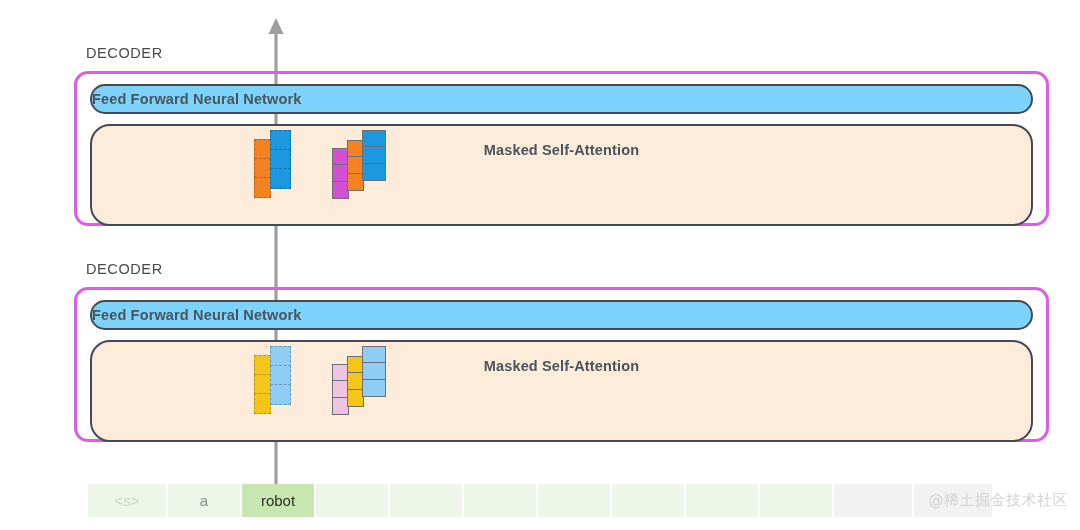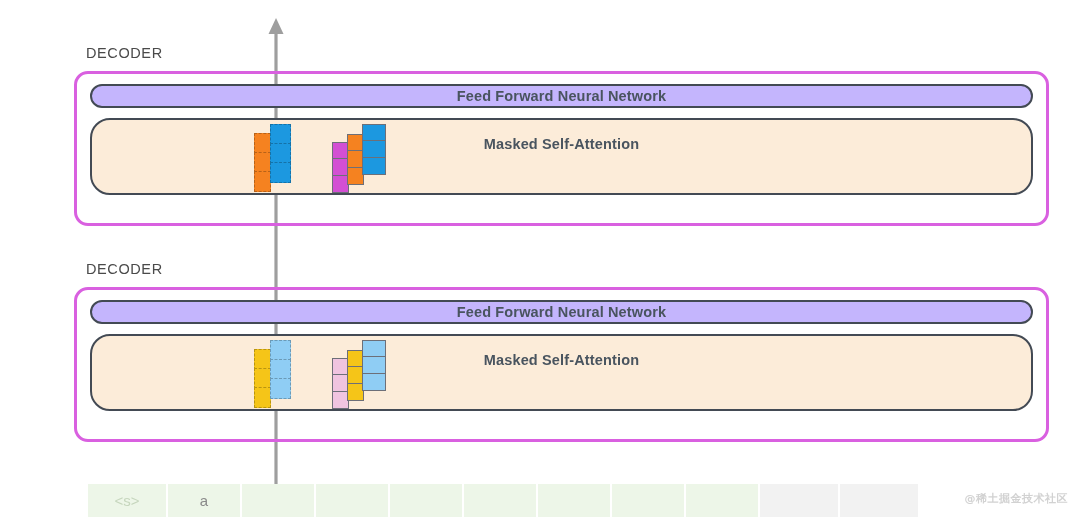--- a/index.html
+++ b/index.html
@@ -50,39 +50,38 @@
     position: relative;
     border: 3.5px solid #d960e0;
     border-radius: 14px;
     background: transparent;
     padding: 10px 13px 12px 13px;
     box-sizing: border-box;
     height: 155px;
   }
 
   .ffnn-box {
-    height: 24px;
+    height: 30px;
     border: 2.5px solid #434a54;
     border-radius: 17px;
-    background: #c4b5fd;
+    background: #7dd3fc;
     display: flex;
     align-items: center;
-    justify-content: center;
     box-sizing: border-box;
   }
   .ffnn-label {
     font-size: 14.5px;
     font-weight: bold;
     color: #49545f;
     letter-spacing: 0.15px;
   }
 
   .attn-box {
     margin-top: 10px;
-    height: 77px;
+    height: 102px;
     border: 2.5px solid #434a54;
     border-radius: 20px;
     background: #fcecd9;
     position: relative;
     box-sizing: border-box;
   }
   .attn-label {
     position: absolute;
     left: 0; right: 0;
     top: 16px;
@@ -123,26 +122,25 @@
     align-items: center;
     justify-content: center;
     font-size: 15px;
     box-sizing: border-box;
   }
 
   #watermark {
     position: absolute;
     right: 12px;
     top: 491px;
-    font-size: 11px;
+    font-size: 15px;
     color: #d2d2d2;
     letter-spacing: 0.5px;
     font-family: "DejaVu Sans", sans-serif;
     white-space: nowrap;
-    font-weight: bold;
   }
 </style>
 </head>
 <body>
 
 <svg id="flow-arrow" viewBox="0 0 22 470" xmlns="http://www.w3.org/2000/svg">
   <line x1="11" y1="10" x2="11" y2="470" stroke="#9e9e9e" stroke-width="3.2"></line>
   <polygon points="11,0 3.5,16 18.5,16" fill="#9e9e9e"></polygon>
 </svg>
 
@@ -228,20 +226,21 @@
             </div>
           </div>
         </div>
     </div>
   </div>
 </div>
 
 <div id="token-row">
     <div class="token-cell" style="width: 78px; background: rgb(237, 246, 232); color: rgb(198, 214, 189);">&lt;s&gt;</div>
     <div class="token-cell" style="width: 72px; background: rgb(237, 246, 232); color: rgb(138, 138, 138);">a</div>
+    <div class="token-cell" style="width: 72px; background: rgb(200, 230, 175); color: rgb(44, 44, 44); font-weight: 400;">robot</div>
     <div class="token-cell" style="width: 72px; background: rgb(237, 246, 232); color: rgb(138, 138, 138);"></div>
     <div class="token-cell" style="width: 72px; background: rgb(237, 246, 232); color: rgb(138, 138, 138);"></div>
     <div class="token-cell" style="width: 72px; background: rgb(237, 246, 232); color: rgb(138, 138, 138);"></div>
     <div class="token-cell" style="width: 72px; background: rgb(237, 246, 232); color: rgb(138, 138, 138);"></div>
     <div class="token-cell" style="width: 72px; background: rgb(237, 246, 232); color: rgb(138, 138, 138);"></div>
     <div class="token-cell" style="width: 72px; background: rgb(237, 246, 232); color: rgb(138, 138, 138);"></div>
     <div class="token-cell" style="width: 72px; background: rgb(237, 246, 232); color: rgb(138, 138, 138);"></div>
     <div class="token-cell" style="width: 78px; background: rgb(242, 242, 242); color: rgb(184, 184, 184);"></div>
     <div class="token-cell" style="width: 78px; background: rgb(242, 242, 242); color: rgb(184, 184, 184);"></div>
   </div>

